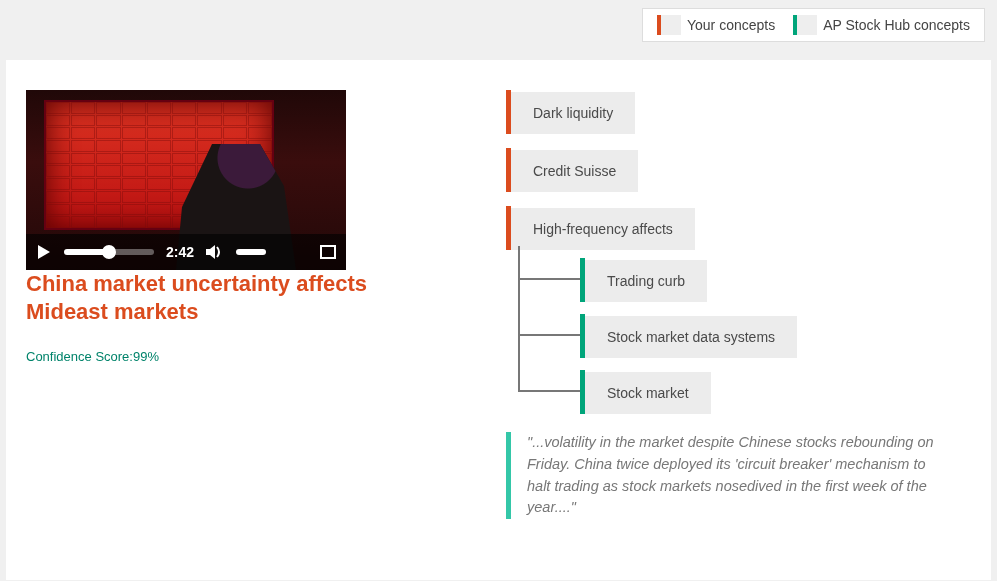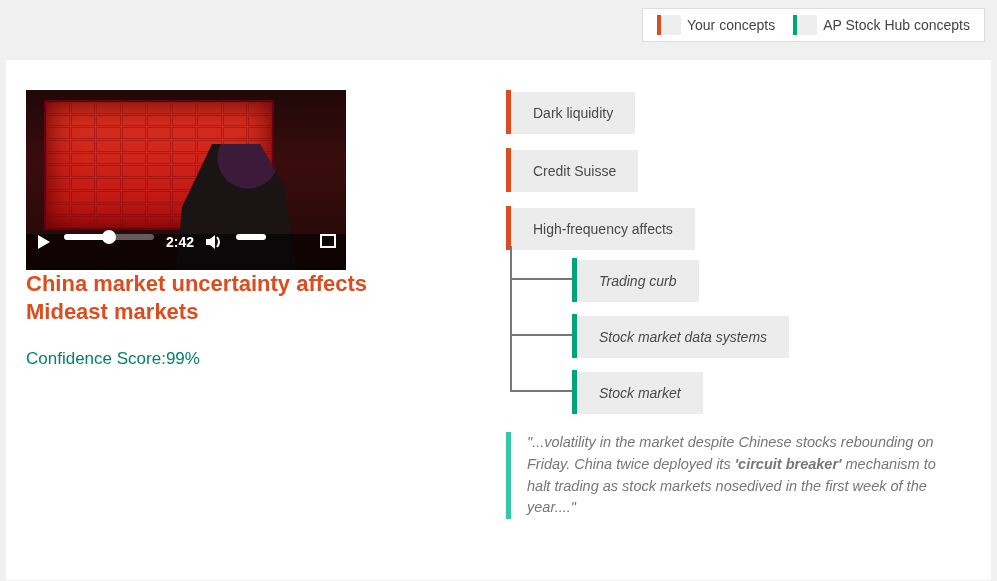--- a/index.html
+++ b/index.html
@@ -68,66 +68,66 @@
   .video-sil {
     position: absolute; bottom: 0; left: 150px; width: 120px; height: 140px;
     background: radial-gradient(circle at 60% 20%, #3b1a3a 0 30px, transparent 31px),
                 linear-gradient(#1a1414,#1a1414);
     clip-path: polygon(30% 10%,70% 10%,90% 40%,100% 100%,0 100%,5% 55%);
   }
   .video-controls {
     position: absolute; left: 0; right: 0; bottom: 0;
     height: 36px;
     background: rgba(0,0,0,.6);
-    display: flex; align-items: flex-start;
+    display: flex; align-items: center;
     padding: 0 10px; gap: 12px;
     color: #fff;
   }
   .play-icon svg, .vol-icon svg, .full-icon svg { display: block; }
   .seek {
     flex: 0 0 90px; height: 6px; border-radius: 3px;
     background: linear-gradient(to right,#fff 0 45%, rgba(255,255,255,.35) 45% 100%);
     position: relative;
   }
   .seek::after{content:"";position:absolute;left:42%;top:-4px;width:14px;height:14px;border-radius:50%;background:#fff;}
   .vtime { font-size: 14px; font-weight: bold; }
   .vol-bar { width: 30px; height: 6px; background: #fff; border-radius: 3px; }
   .spacer { flex: 1; }
   .headline {
     color: #db4c1e; font-size: 22px; line-height: 1.25; margin-top: 0; font-weight: bold;
     max-width: 380px;
   }
-  .conf { color: #00836a; font-size: 17px; margin-top: 24px; }
+  .conf { color: #00836a; font-size: 13px; margin-top: 24px; }
   .right-col { flex: 1; position: relative; padding-top: 0; }
   .concept {
     display: flex; align-items: flex-end; margin-bottom: 14px;
   }
   .bar {
     width: 5px; height: 44px;
   }
   .bar.orange { background: #db4c1e; }
   .tag {
     background: #ececec; color: #4a4a4a; font-size: 14px;
     padding: 13px 22px; margin-left: 0;
   }
-  .tree { margin-left: 4px; margin-top: -4px; font-style: italic; }
+  .tree { margin-left: 12px; margin-top: -4px; }
   .tree-row { display: flex; align-items: flex-end; height: 56px; }
   .tree-stem {
     width: 2px; background: #777; height: 56px;
   }
   .tree-branch {
     width: 60px; height: 2px; background: #777; margin-bottom: 22px;
   }
   .tree-bar { width: 5px; height: 44px; background: #00a57a; }
   .quote-block {
     margin-top: 18px; display: flex; gap: 16px; max-width: 430px;
   }
   .quote-bar { width: 5px; background: #34c7a8; flex-shrink: 0; }
   .quote-text { color: #777; font-size: 14.5px; font-style: italic; line-height: 1.5; }
-  .quote-text .bold { font-weight: bold; }
+  .quote-text .bold { font-weight: normal; }
 </style>
 </head>
 <body>
 
 <div class="top-bar">
   <div class="legend">
     <div class="legend-item">
       <div class="legend-swatch swatch-orange"></div>
       <span>Your concepts</span>
     </div>

